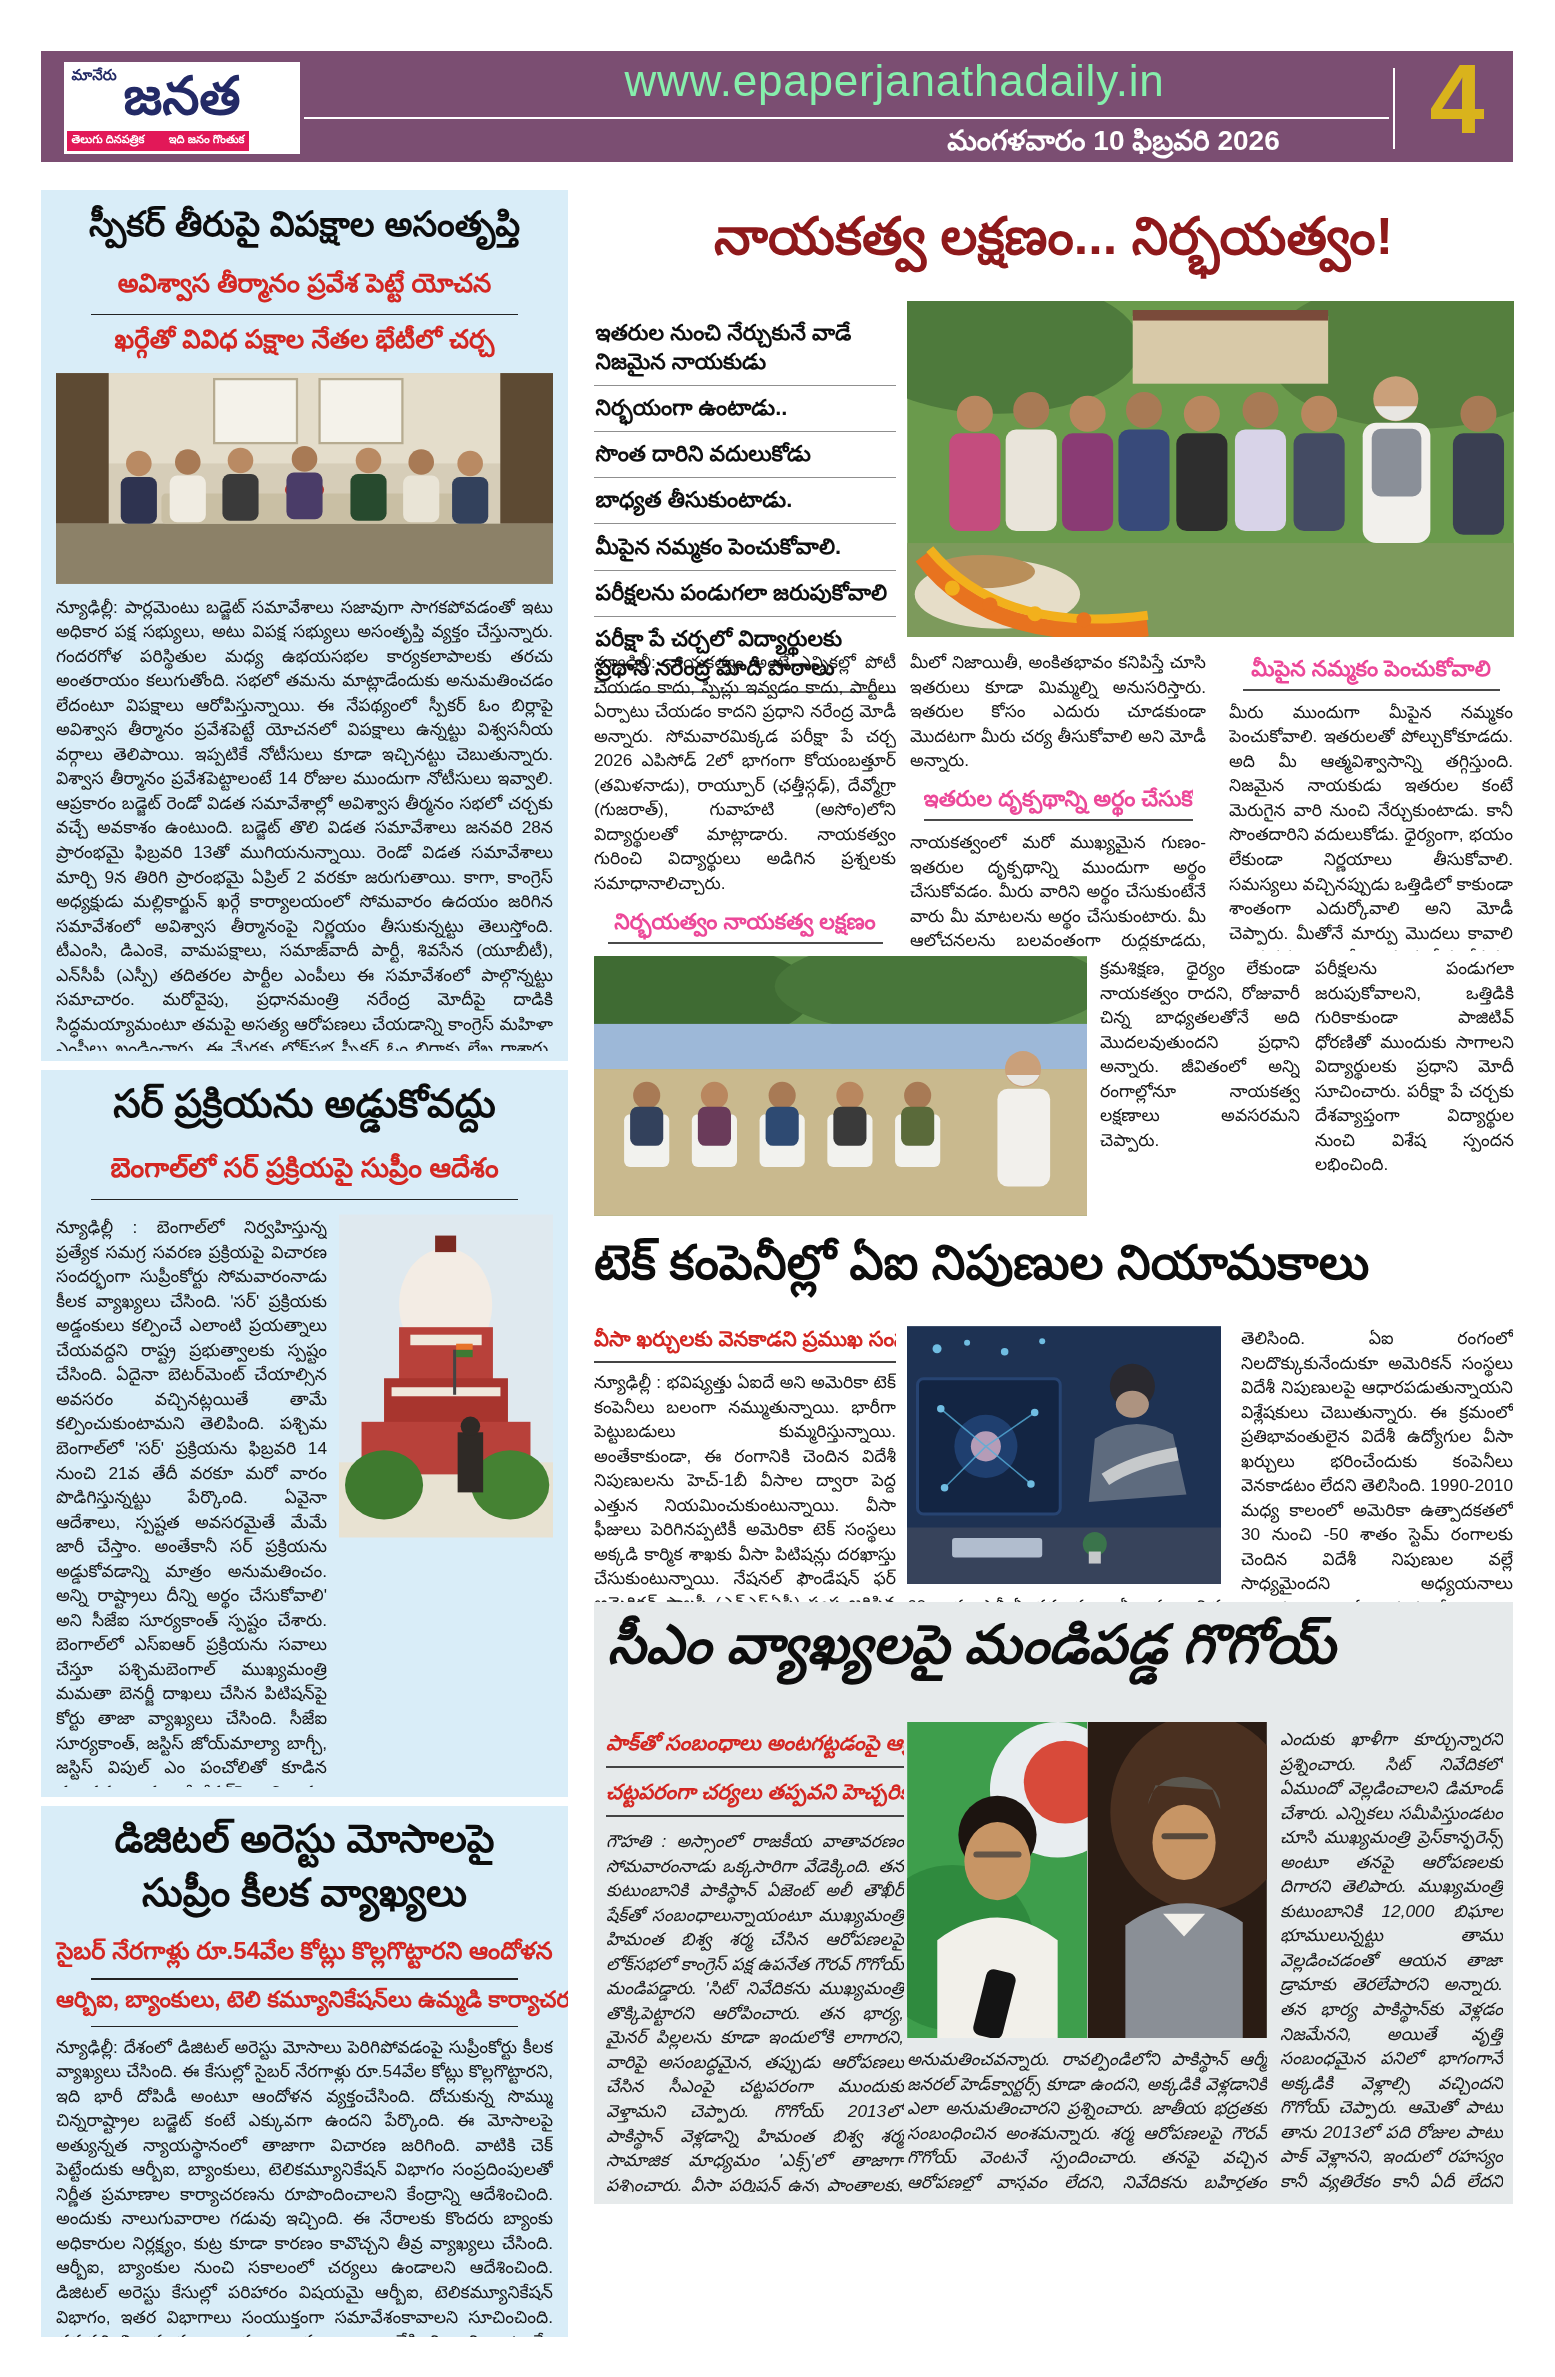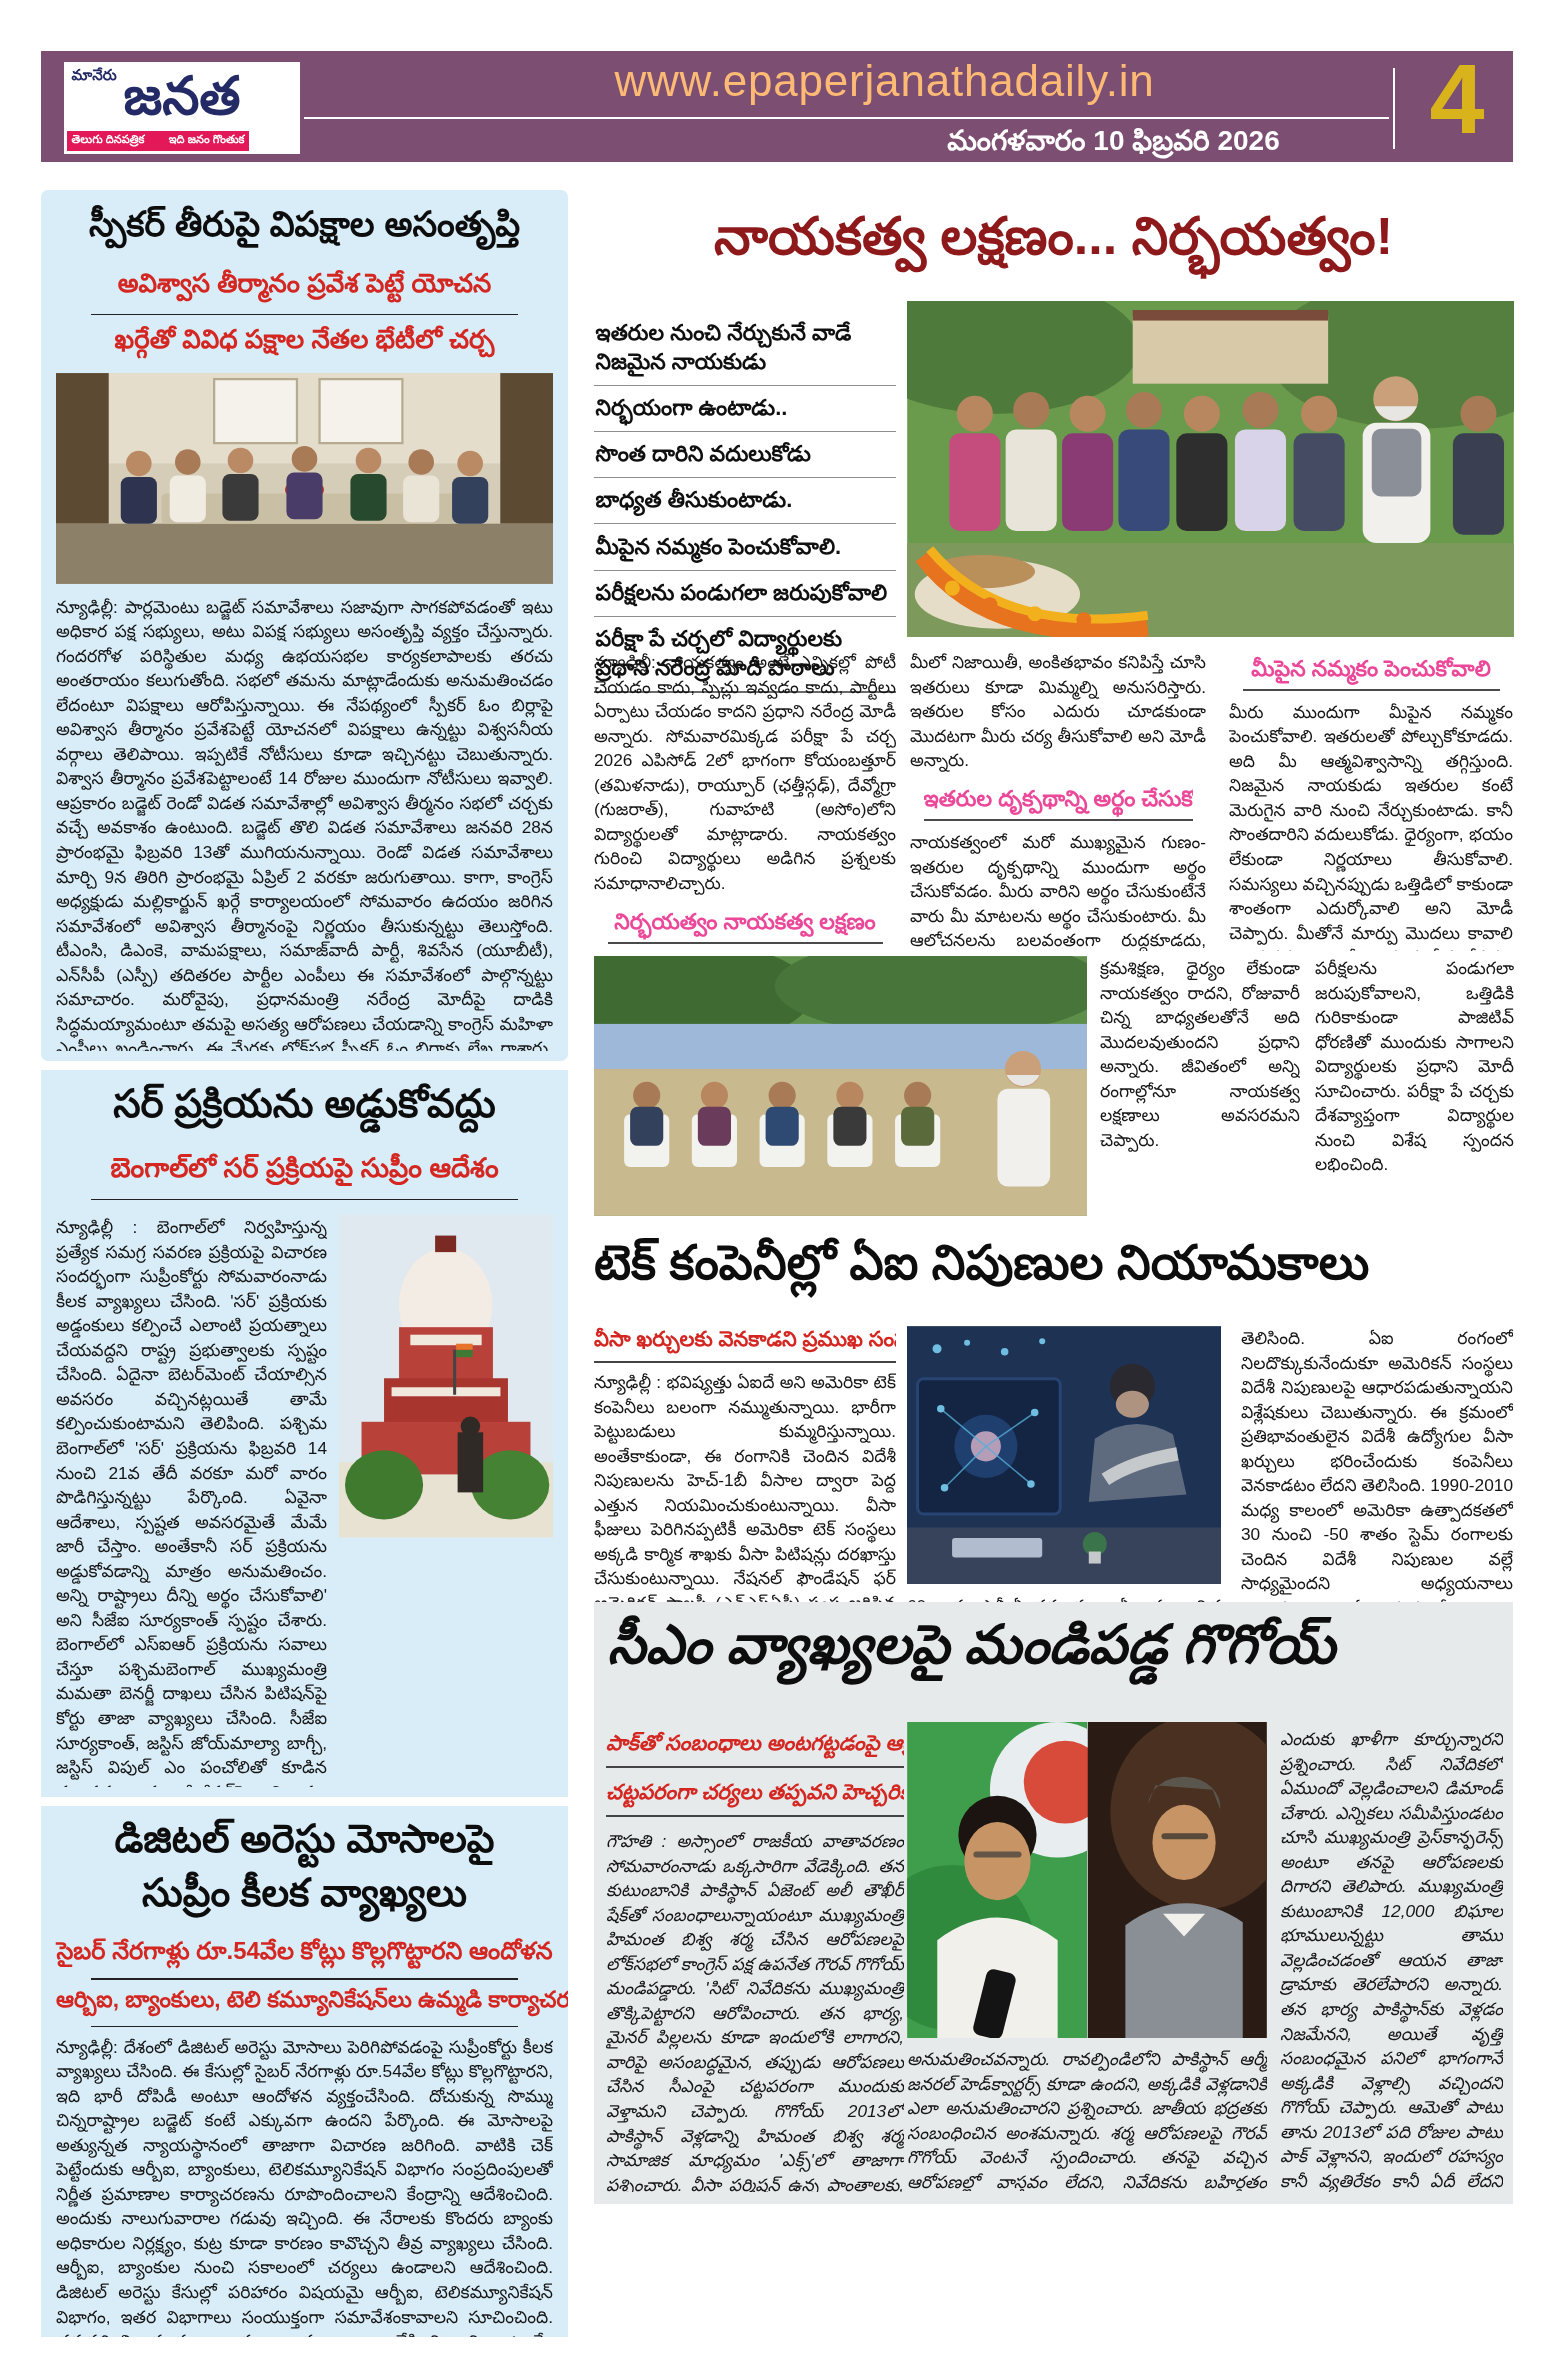--- a/index.html
+++ b/index.html
@@ -6,21 +6,21 @@
   body{width:1555px;height:2377px;background:#ffffff;position:relative;
        font-family:"Liberation Sans","DejaVu Sans",sans-serif;color:#111;}
   .abs{position:absolute;}
   
   #header-bar{left:41px;top:51px;width:1472px;height:111px;background:#7b4e72;}
   #logo-box{left:23px;top:10.5px;width:236px;height:92px;background:#ffffff;overflow:hidden;}
   #logo-owner{left:7.5px;top:4.5px;font-size:15px;font-weight:bold;color:#232a66;}
   #logo-main{left:0;top:7.5px;width:236px;text-align:center;font-size:53px;font-weight:bold;color:#232a66;line-height:1.0;}
   #logo-strip{left:3px;bottom:3px;width:182px;height:19.6px;background:#e21858;color:#fff;
               display:flex;justify-content:space-between;align-items:center;font-size:11.3px;font-weight:bold;padding:0 4.5px;box-sizing:border-box;}
-  #site-url{left:332px;top:4.5px;width:1023px;text-align:center;font-size:44px;color:#fdba74;letter-spacing:0.8px;}
+  #site-url{left:342px;top:4.5px;width:1023px;text-align:center;font-size:44px;color:#86efac;letter-spacing:0.8px;}
   #header-line{left:263px;top:66px;width:1085px;height:2.3px;background:#ffffff;}
   #edition-date{left:798px;top:74px;width:549px;text-align:center;font-size:28px;font-weight:bold;color:#ffffff;}
   #header-vline{left:1352px;top:16.6px;width:2.3px;height:81px;background:#ffffff;}
   #page-num{left:1356px;top:-9px;width:120px;text-align:center;font-size:99px;font-weight:bold;color:#d9b31c;}
   
   .box-blue{background:#d9edf8;overflow:hidden;box-sizing:border-box;padding:10.5px 15px;}
   .hl-black{font-weight:bold;color:#0d0d0d;text-align:center;white-space:nowrap;}
   .red-sub{font-weight:bold;color:#d42722;text-align:center;white-space:nowrap;}
   .sub-div{height:1.5px;background:#222;width:86%;margin:9px auto;}
   .body-text{font-size:17.3px;line-height:1.42;text-align:justify;color:#151515;overflow:hidden;}
@@ -44,21 +44,21 @@
         <span>ఇది జనం గొంతుక</span>
       </div>
     </div>
     <div class="abs" id="site-url">www.epaperjanathadaily.in</div>
     <div class="abs" id="header-line"></div>
     <div class="abs" id="edition-date">మంగళవారం 10 ఫిబ్రవరి 2026</div>
     <div class="abs" id="header-vline"></div>
     <div class="abs" id="page-num">4</div>
   </div>
 
-  <div class="abs box-blue" style="left:41px;top:190px;width:527px;height:871px;border-radius:7px;">
+  <div class="abs box-blue" style="left:41px;top:190px;width:527px;height:871px;">
     <div class="hl-black" style="font-size:35px;margin-top:3px;">స్పీకర్ తీరుపై విపక్షాల అసంతృప్తి</div>
     <div class="red-sub" style="font-size:26px;margin-top:15px;">అవిశ్వాస తీర్మానం ప్రవేశ పెట్టే యోచన</div>
     <div class="sub-div"></div>
     <div class="red-sub" style="font-size:26px;">ఖర్గేతో వివిధ పక్షాల నేతల భేటీలో చర్చ</div>
     <svg class="photo" style="margin:12px auto 0;" width="497" height="211" viewBox="0 0 660 280">
       <rect width="660" height="280" fill="#d6cdb8"></rect>
       <rect y="0" width="660" height="120" fill="#e4ddcb"></rect>
       <rect x="210" y="8" width="110" height="85" fill="#f4f2ea" stroke="#b6ab90" stroke-width="3"></rect>
       <rect x="350" y="8" width="110" height="85" fill="#f4f2ea" stroke="#b6ab90" stroke-width="3"></rect>
       <rect x="0" y="0" width="70" height="200" fill="#5d4a33"></rect>

